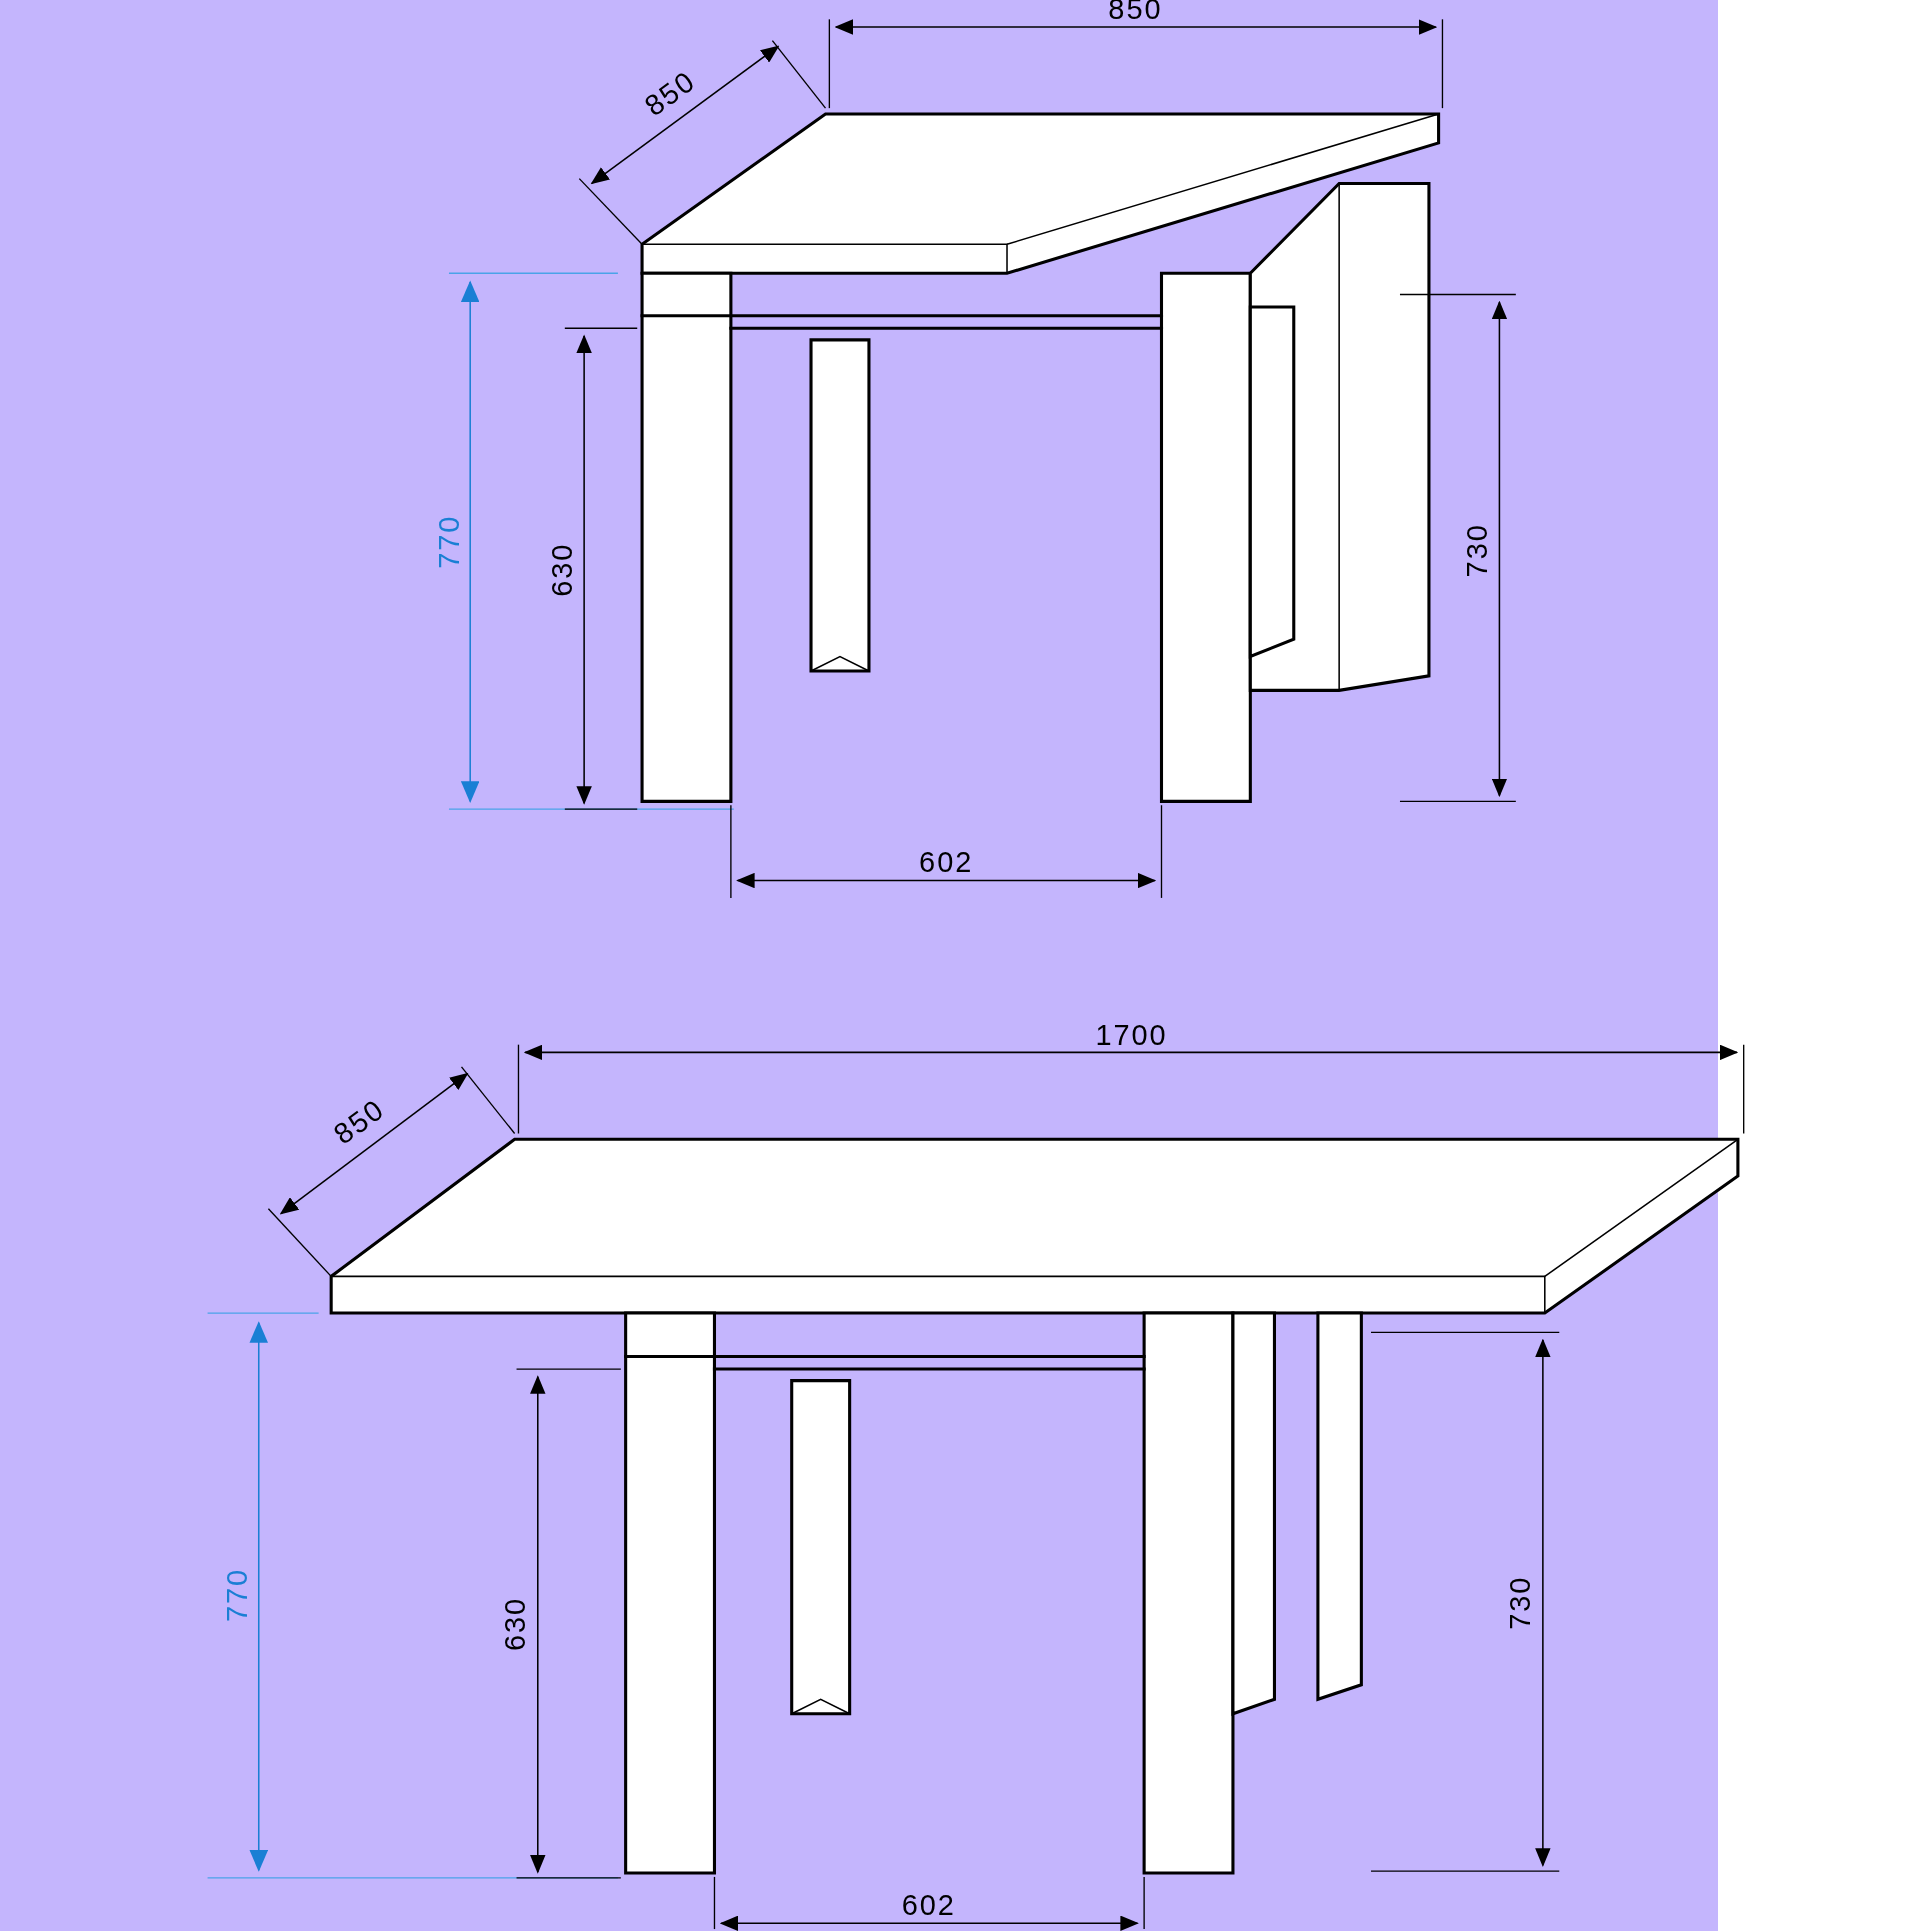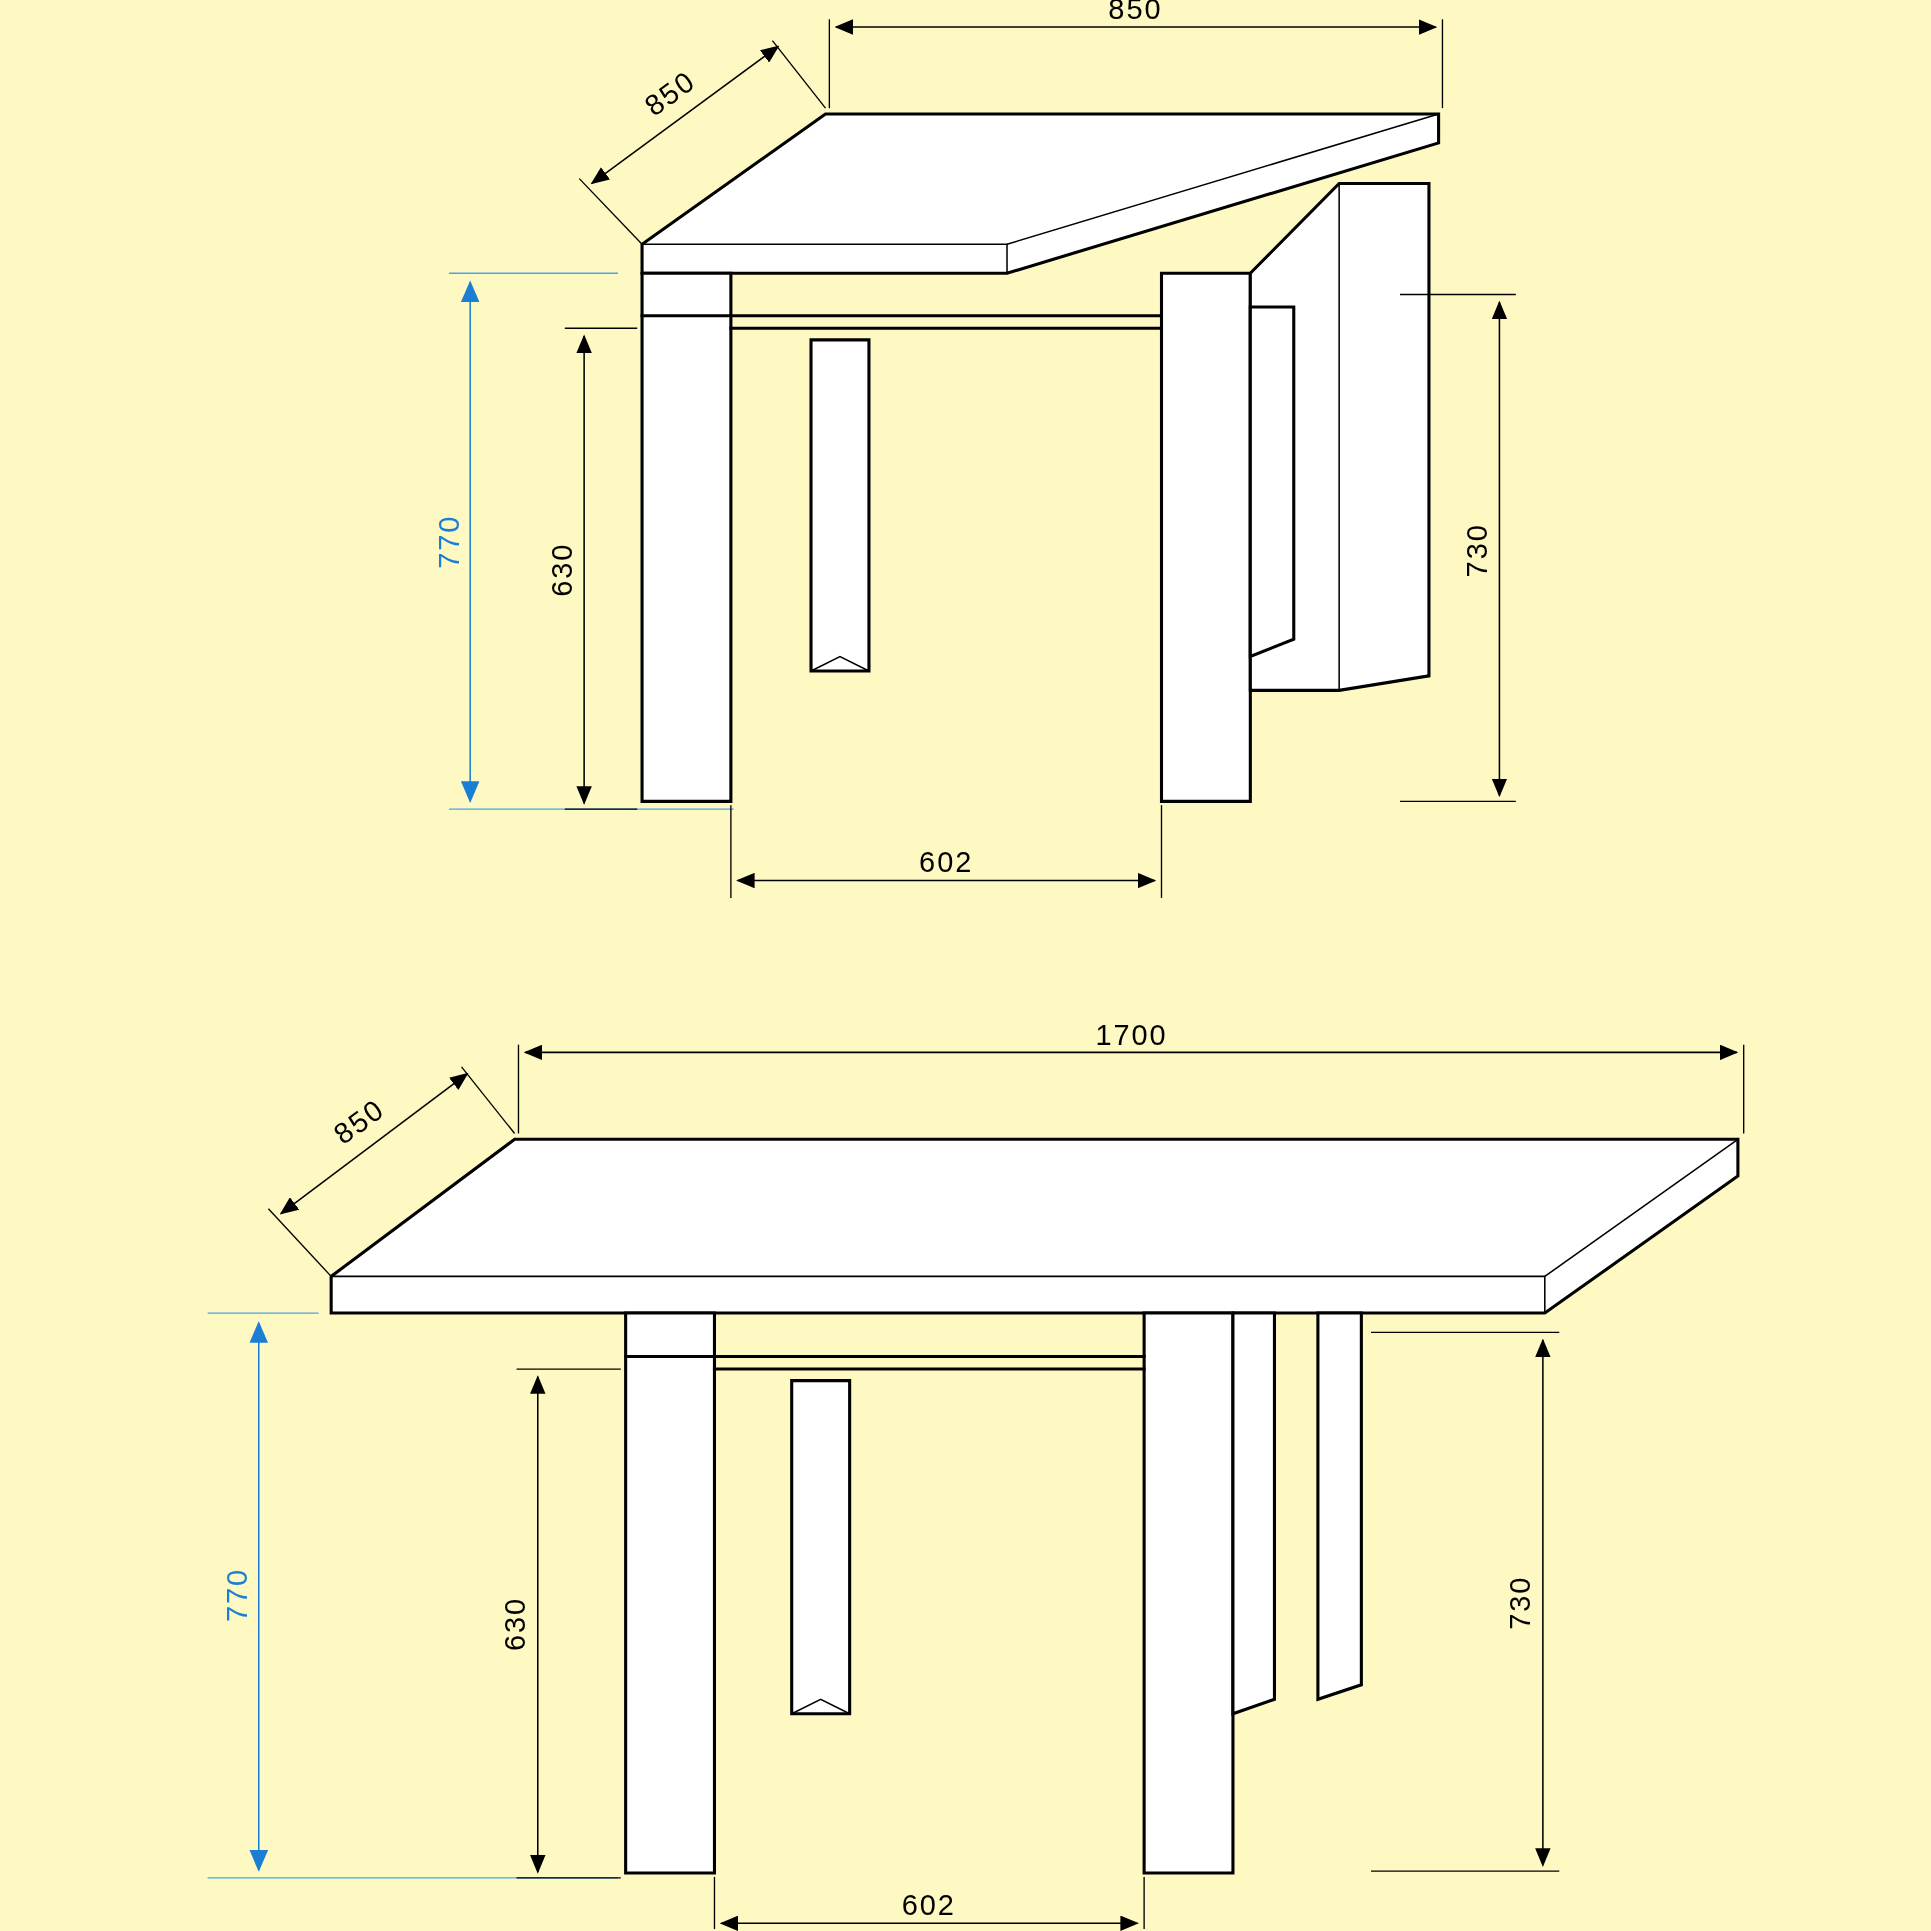--- a/index.html
+++ b/index.html
@@ -8,23 +8,23 @@
     background: #ffffff;
   }
   body {
     width: 1931px;
     height: 1931px;
     font-family: "Liberation Sans", sans-serif;
     overflow: hidden;
   }
   #sheet {
     position: relative;
-    width: 1931px;
+    width: 1718px;
     height: 1931px;
-    background: #fef9c3;
+    background: #c4b5fd;
   }
   svg.drawing {
     position: absolute;
     left: 0;
     top: 0;
     width: 1931px;
     height: 1931px;
   }
   .dim-text {
     font-family: "Liberation Sans", sans-serif;

